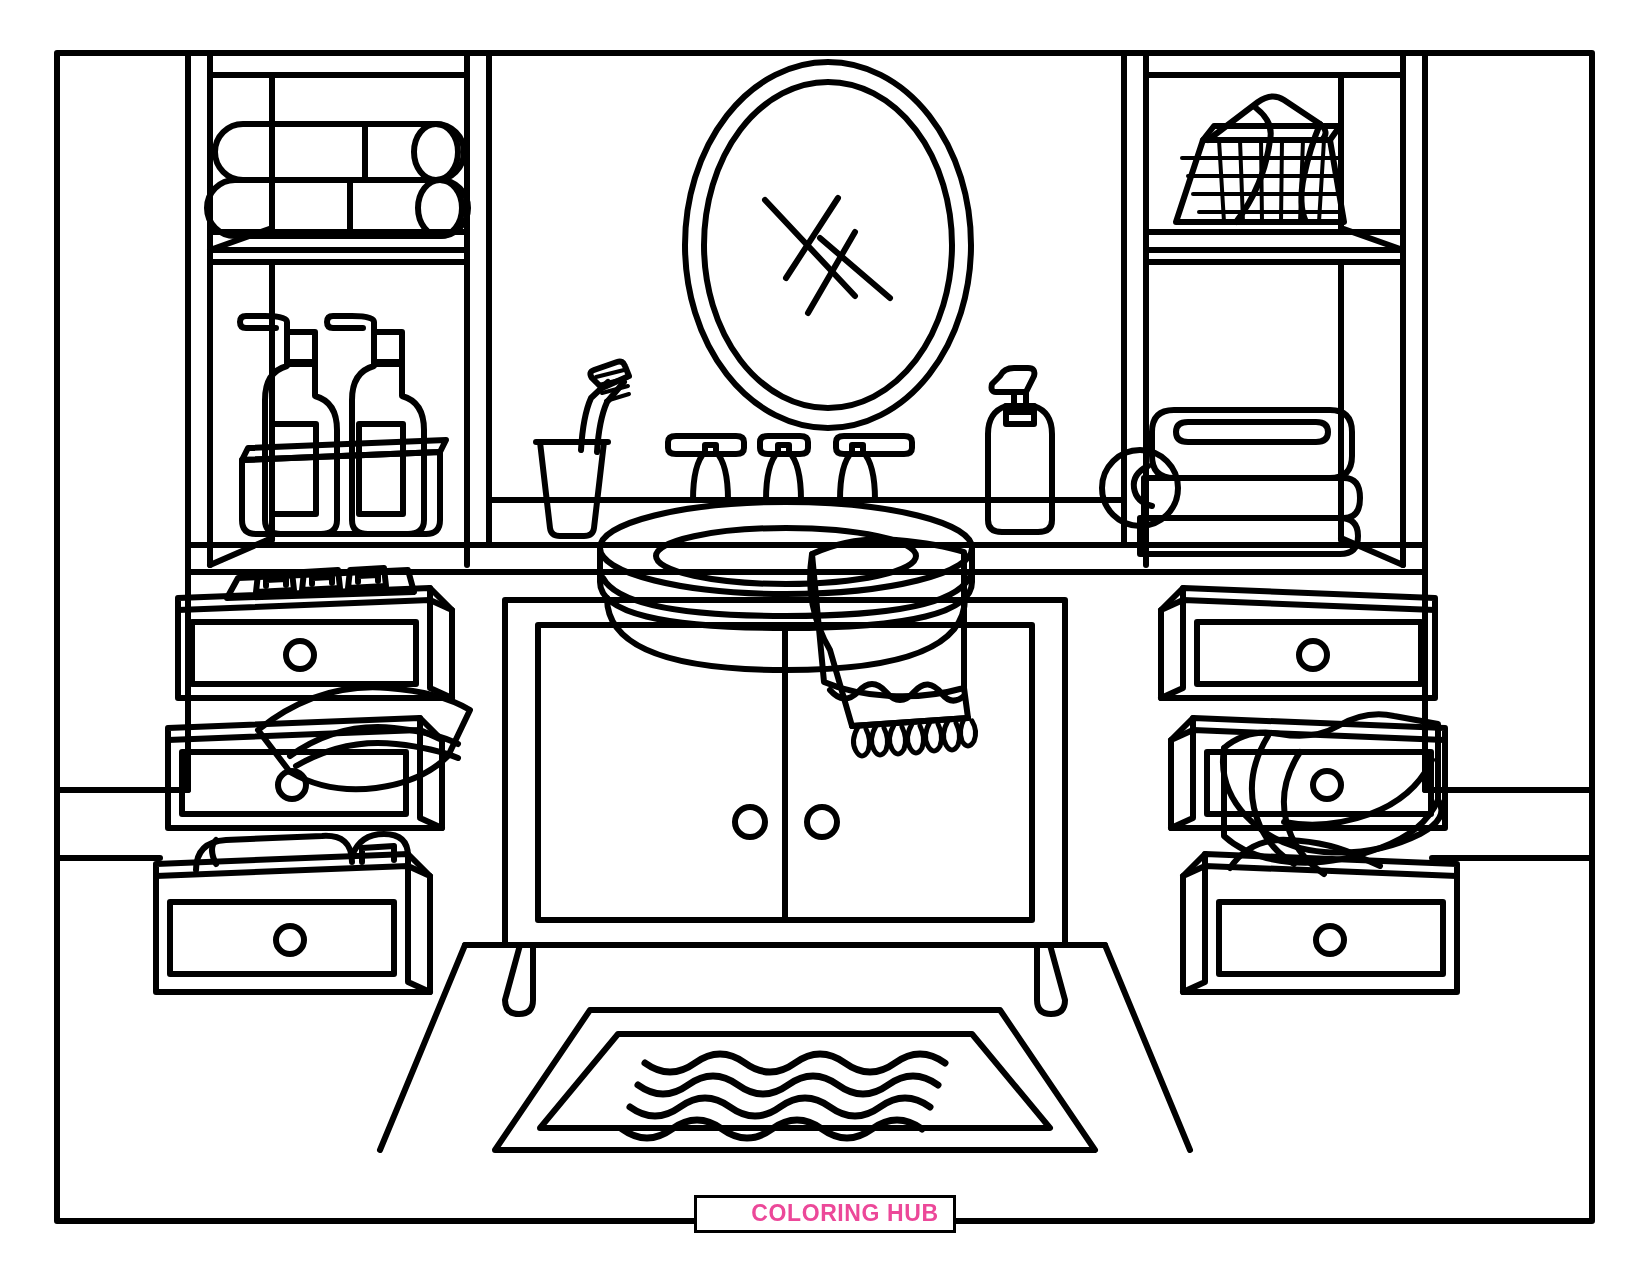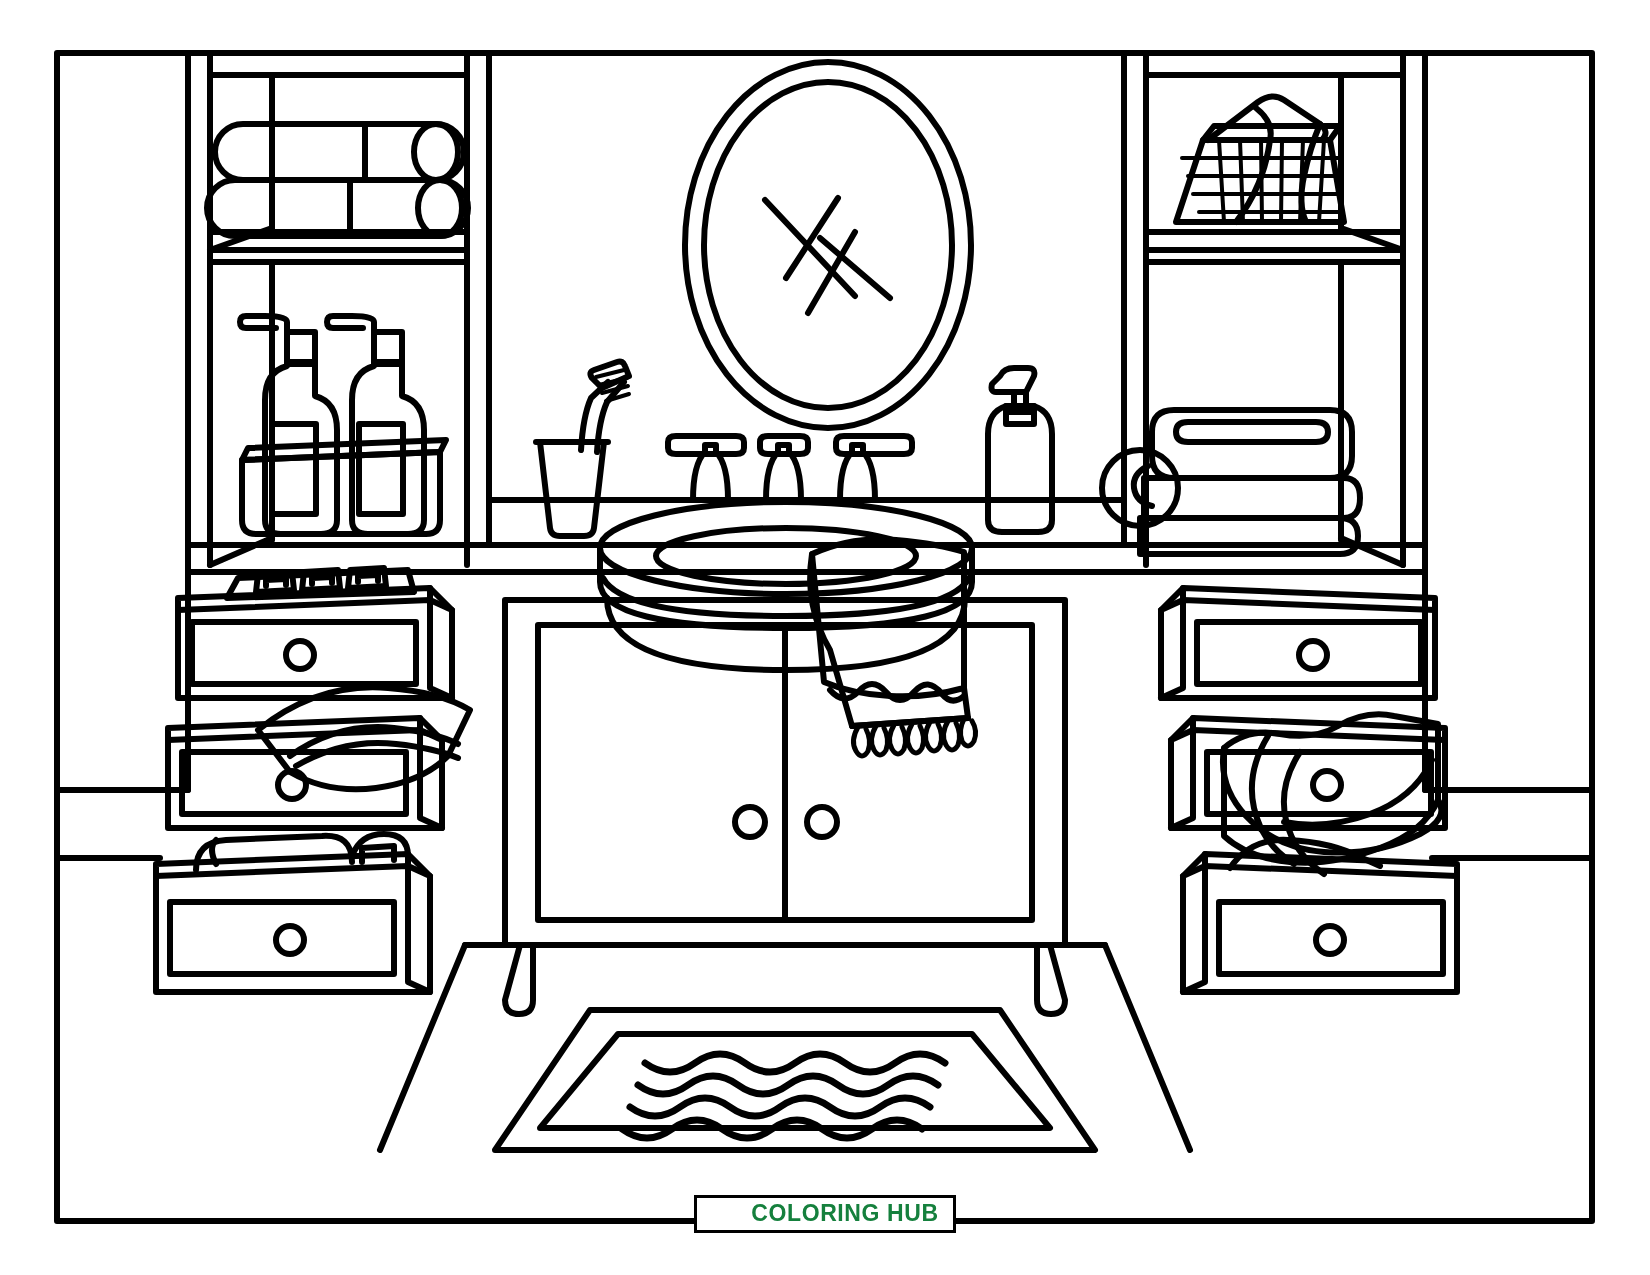--- a/index.html
+++ b/index.html
@@ -37,21 +37,21 @@
     background: #ffffff;
     border: 3px solid #000000;
     padding: 4px 14px 5px 14px;
     line-height: 1;
   }
   .wm-text {
     font-family: "Liberation Sans", sans-serif;
     font-weight: bold;
     font-size: 23px;
     letter-spacing: 0.6px;
-    color: #15803d;
+    color: #ec4899;
     white-space: nowrap;
     margin-left: 40px;
   }
 </style>
 </head>
 <body>
 
 <div id="page">
 
   <svg id="art" viewBox="0 0 1650 1275" xmlns="http://www.w3.org/2000/svg" fill="none" stroke="#000" stroke-width="6" stroke-linecap="round" stroke-linejoin="round">

